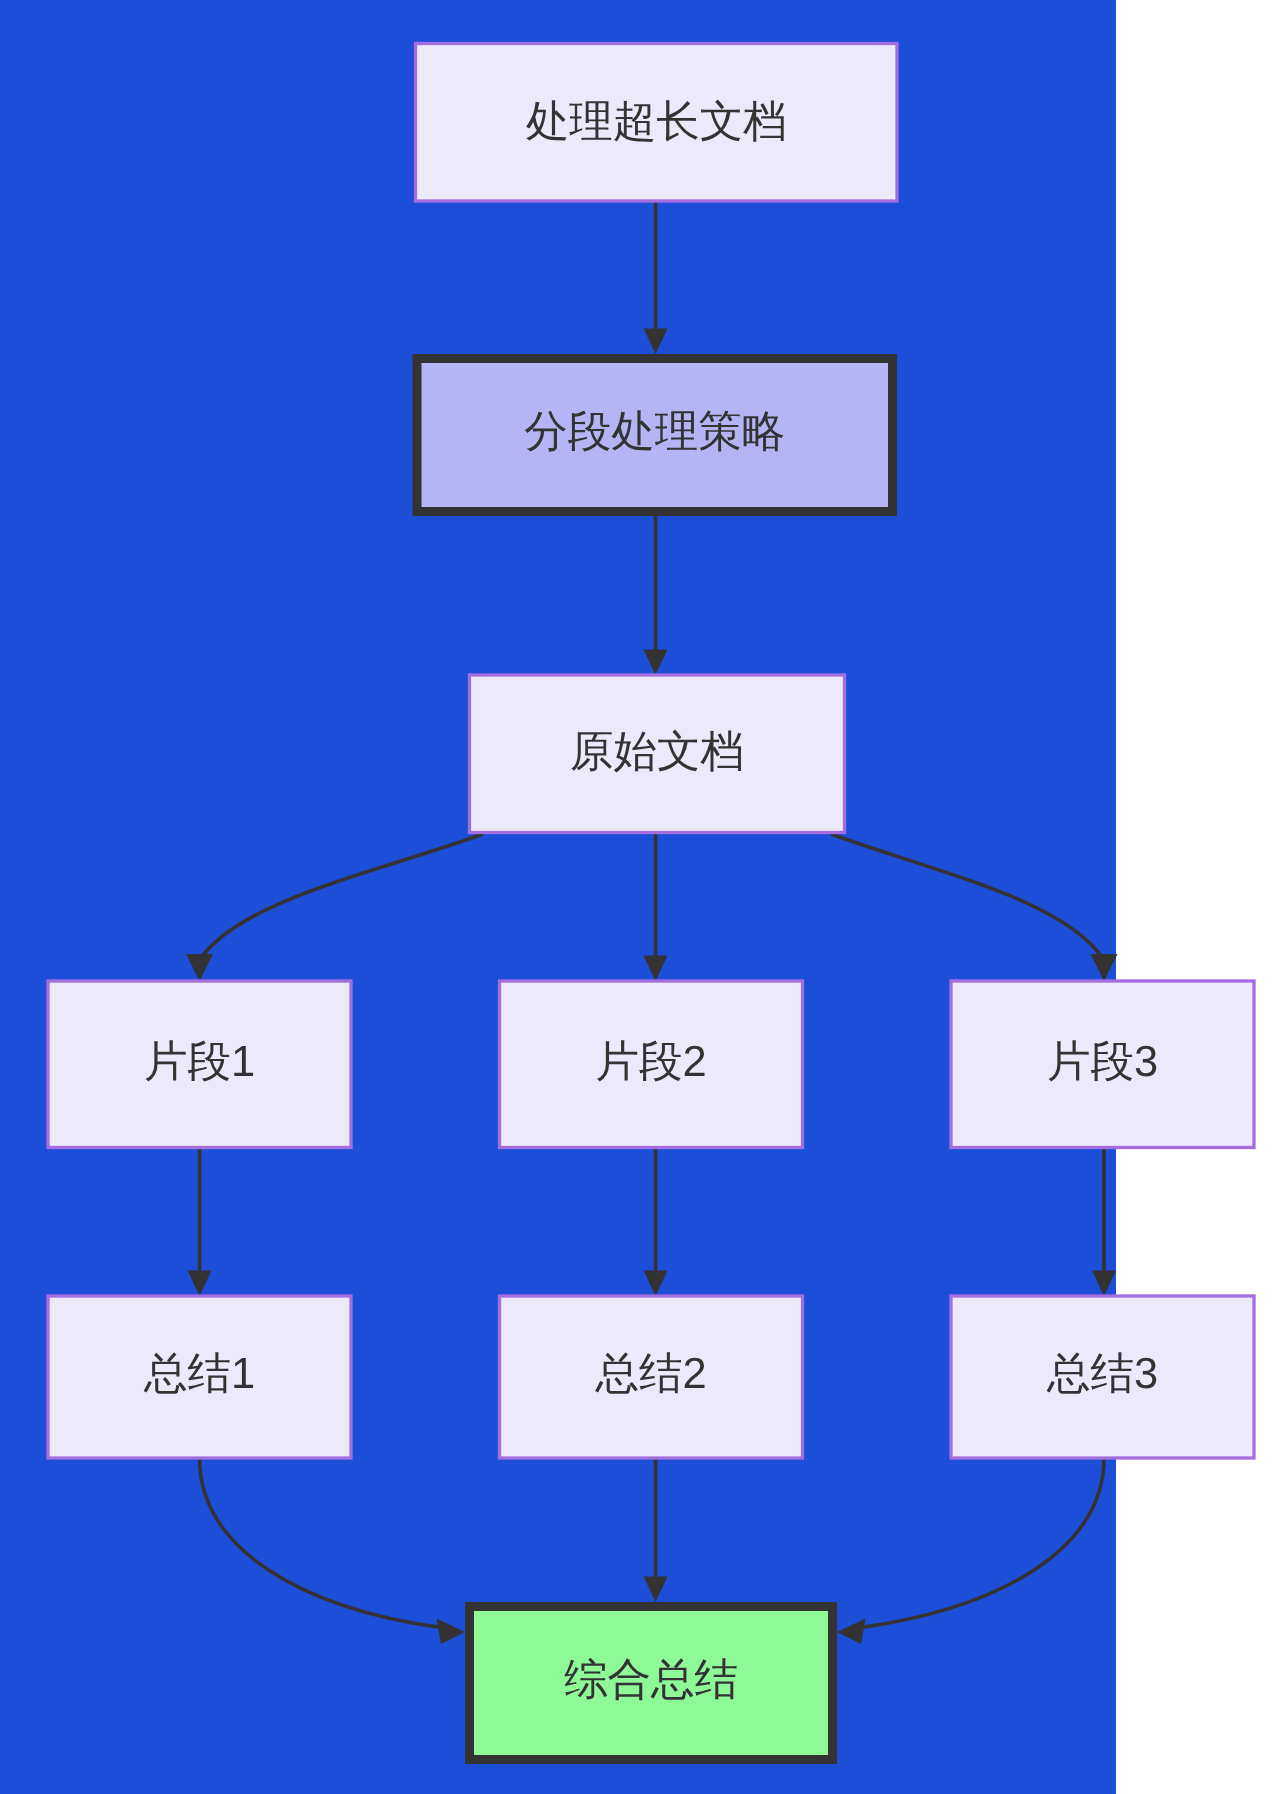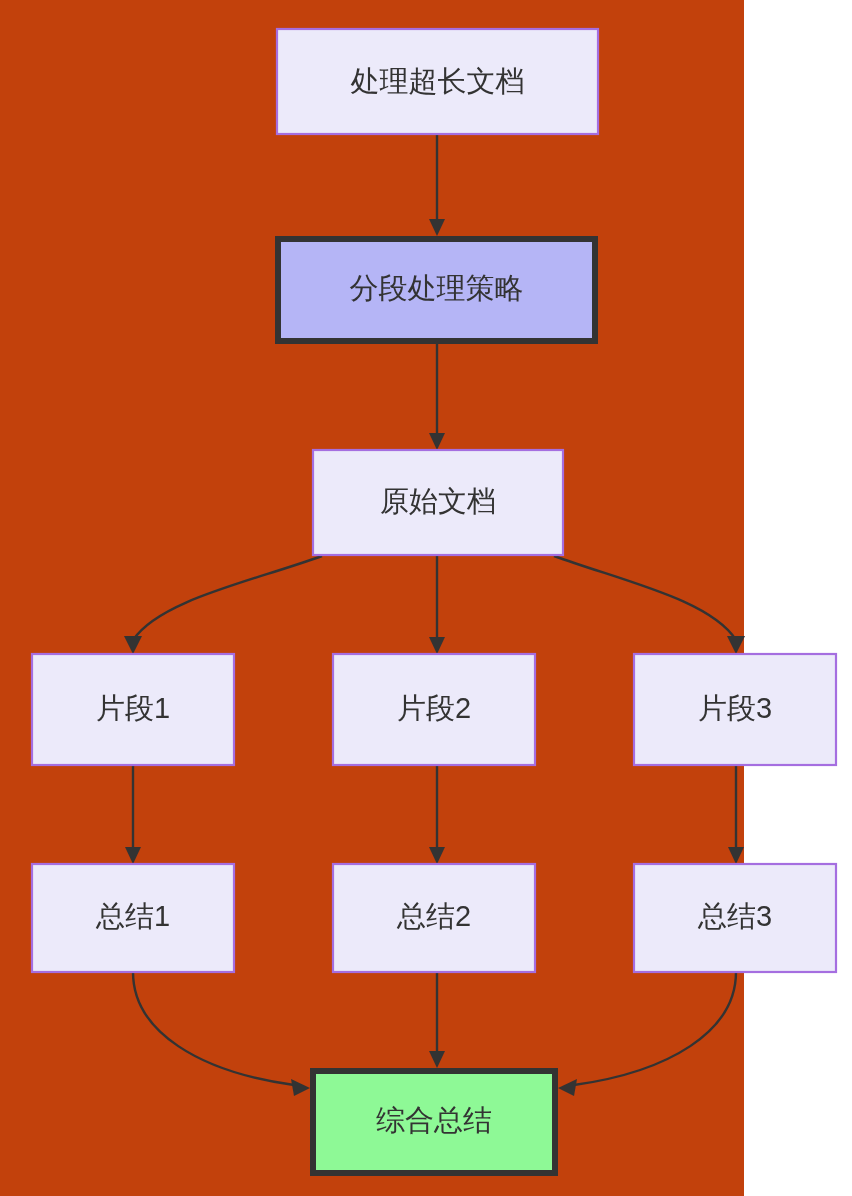--- a/index.html
+++ b/index.html
@@ -10,21 +10,21 @@
   body {
     width: 852px;
     height: 1196px;
     overflow: hidden;
     font-family: "Liberation Sans", "DejaVu Sans", sans-serif;
   }
   #flowchart-root {
     position: relative;
     width: 744px;
     height: 1196px;
-    background: #c2410c;
+    background: #1d4ed8;
   }
   svg.diagram {
     display: block;
     width: 852px;
     height: 1196px;
   }
   .node-rect {
     stroke-width: 2.2;
   }
   .node-rect.highlight {

